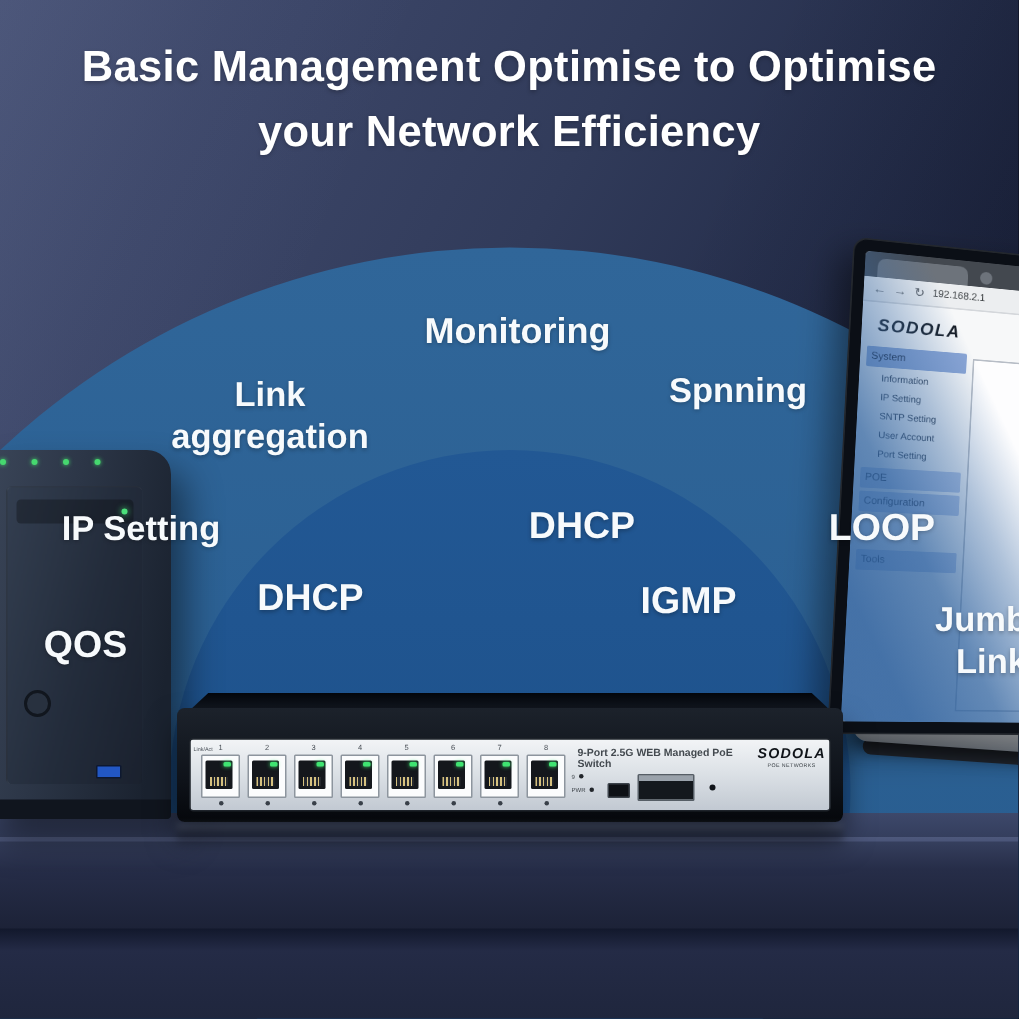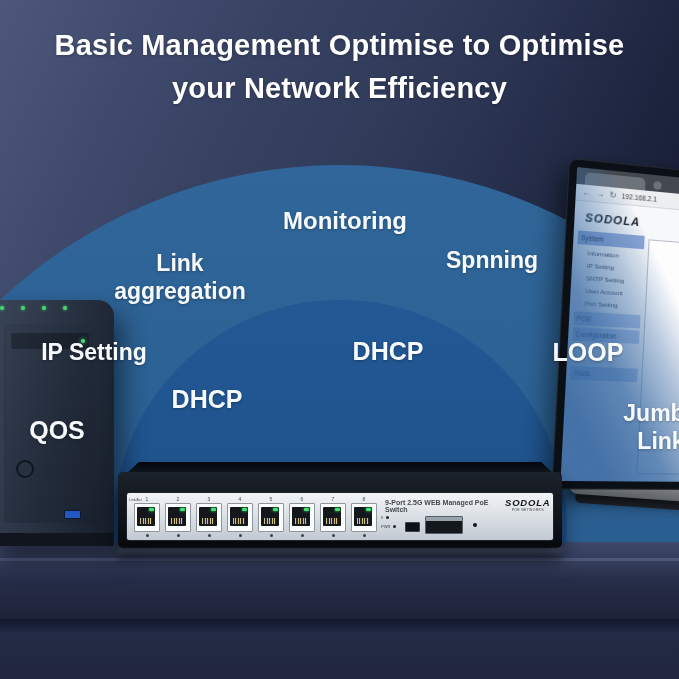--- a/index.html
+++ b/index.html
@@ -288,19 +288,20 @@
     <div>Link</div>
     <div>aggregation</div>
   </div>
   <div class="feat" style="left:492px;top:260px;font-size:23px;">
     <div>Spnning</div>
   </div>
   <div class="feat" style="left:94px;top:352px;font-size:23px;">IP Setting</div>
   <div class="feat" style="left:340px;top:351px;font-size:25px;margin-left:48px;">DHCP</div>
   <div class="feat" style="left:588px;top:352px;font-size:25px;">LOOP</div>
   <div class="feat" style="left:207px;top:399px;font-size:25px;">DHCP</div>
+  <div class="feat" style="left:459px;top:401px;font-size:25px;">IGMP</div>
   <div class="feat" style="left:57px;top:430px;font-size:25px;">QOS</div>
   <div class="feat" style="left:661px;top:427px;font-size:23px;">
     <div>Jumbo</div>
     <div>Link</div>
   </div>
 
 </div>
 
 </body></html>

